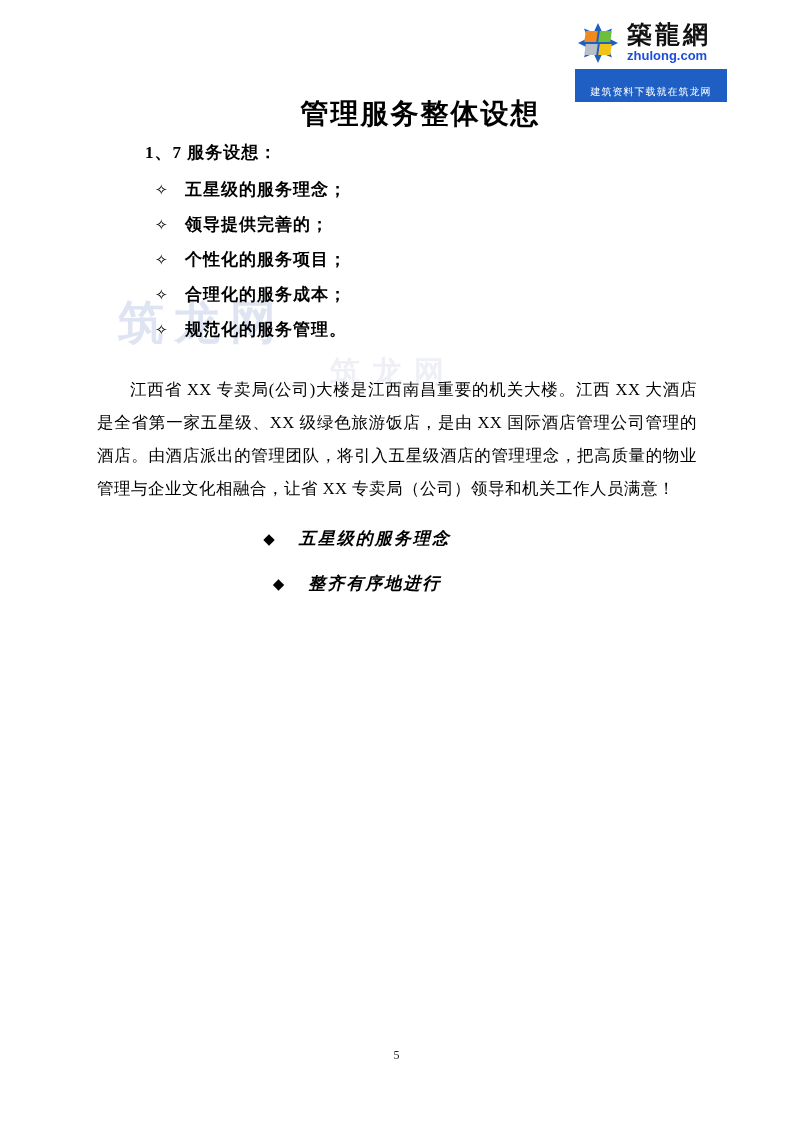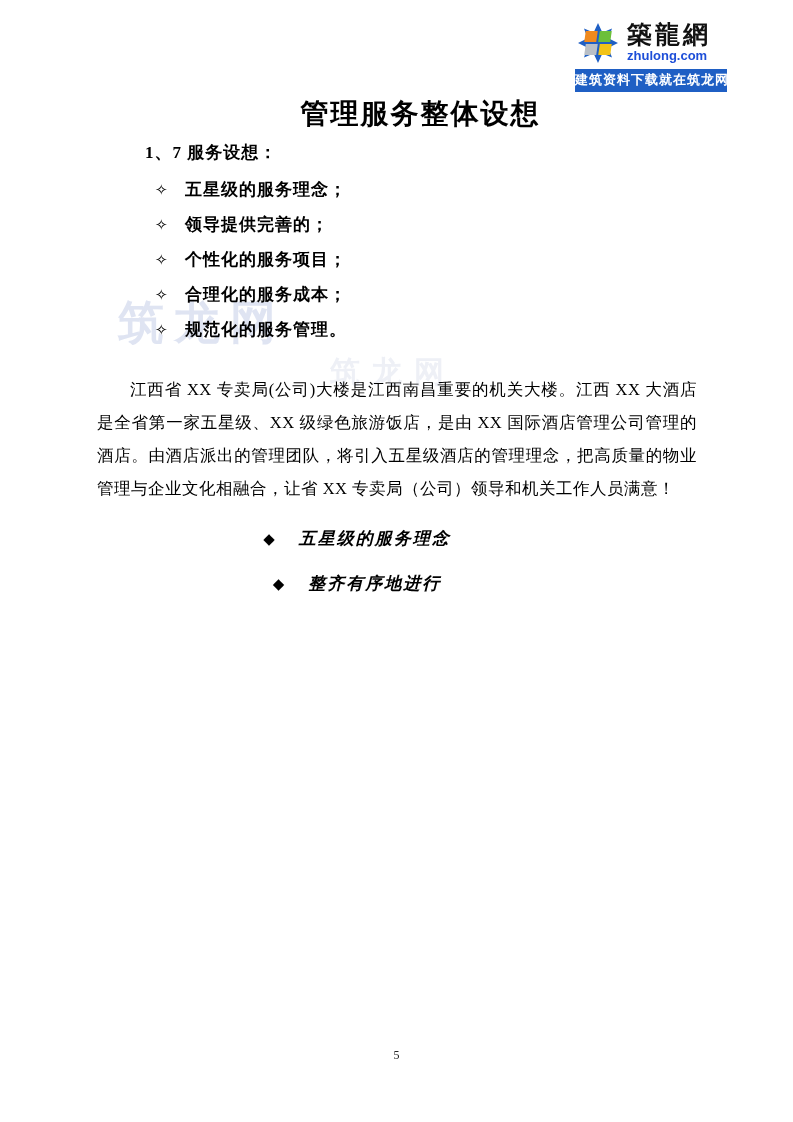--- a/index.html
+++ b/index.html
@@ -106,25 +106,25 @@
     font-weight: bold;
     color: #1d4ed8;
     letter-spacing: 0px;
     margin-top: 2px;
   }
   .logo-banner {
     margin-top: 3px;
     background: #1f5fc4;
     color: #ffffff;
     font-family: "Liberation Sans", sans-serif;
-    font-size: 13px;
-    font-weight: bold;
+    font-size: 10px;
+    font-weight: normal;
     letter-spacing: 1px;
     text-align: center;
-    padding: 2px 0 3px 0;
+    padding: 16px 0 3px 0;
     width: 152px;
     white-space: nowrap;
   }
 
   
   .doc-title {
     position: absolute;
     left: 0;
     right: 0;
     top: 95px;

